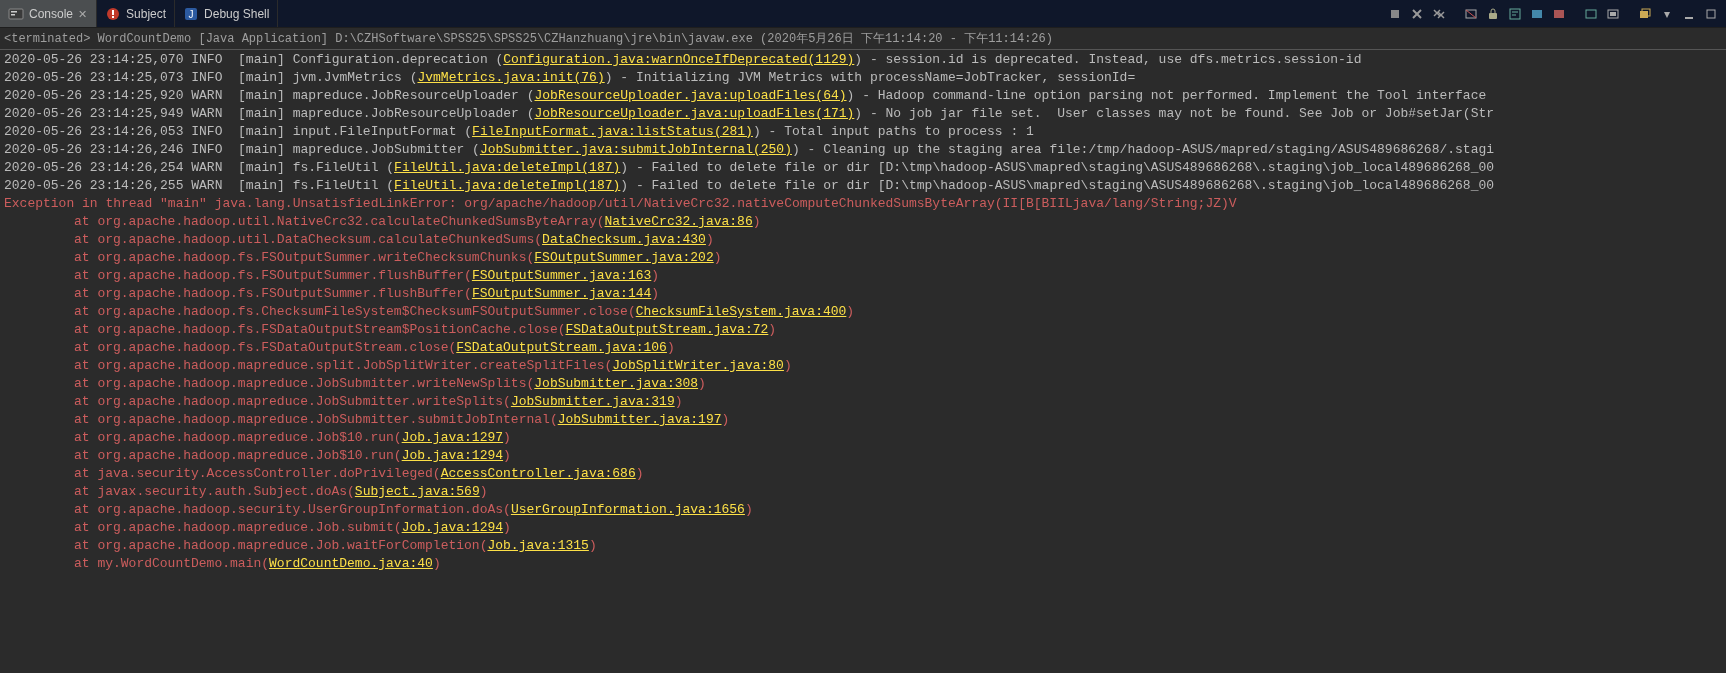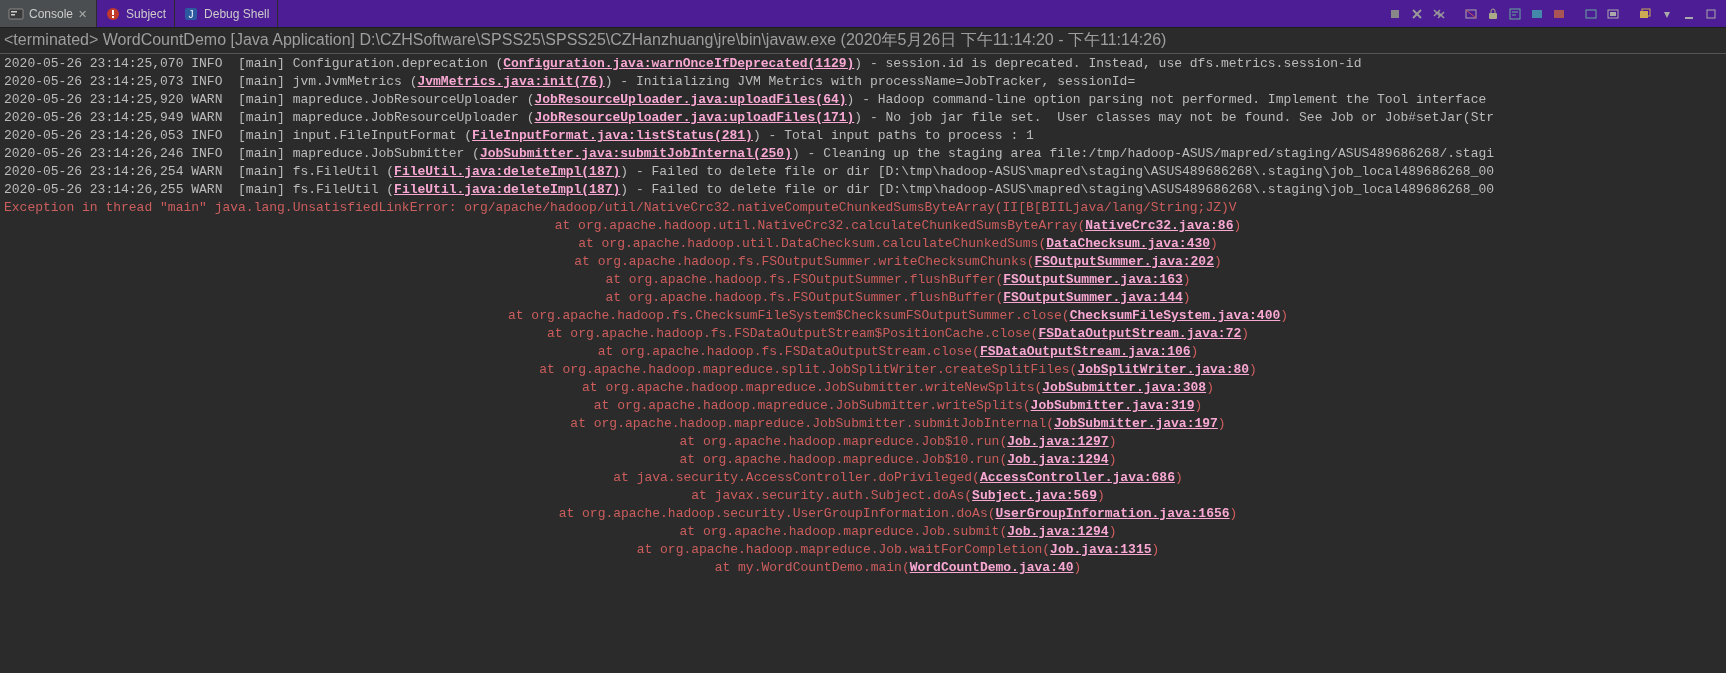--- a/index.html
+++ b/index.html
@@ -7,21 +7,21 @@
     background: #2b2b2b;
     color: #bbbbbb;
     font-family: Consolas, 'Courier New', monospace;
     font-size: 13px;
     overflow: hidden;
     width: 1726px;
     height: 673px;
   }
   .tabbar {
     height: 28px;
-    background: #4c1d95;
+    background: #0f172a;
     border-bottom: 1px solid #1e1e1e;
     display: flex;
     align-items: center;
     justify-content: space-between;
     font-family: 'Segoe UI', Tahoma, sans-serif;
     font-size: 12px;
   }
   .tabs { display: flex; align-items: center; height: 100%; }
   .tab {
     display: flex;
@@ -40,35 +40,35 @@
     width: 18px; height: 18px;
     display: flex; align-items: center; justify-content: center;
     color: #aaa;
     font-size: 12px;
   }
   .tb-sep { width: 6px; }
   .terminated-line {
     padding: 2px 6px 2px 4px;
     color: #9e9e9e;
     border-bottom: 1px solid #555;
-    font-family: Liberation Sans, sans-serif;
-    font-size: 16px;
+    font-family: Liberation Mono, monospace;
+    font-size: 12px;
     white-space: nowrap;
     overflow: hidden;
   }
   .console {
     padding: 1px 4px;
     line-height: 18px;
     white-space: pre;
     overflow: hidden;
   }
   .log-line { color: #bbbbbb; }
-  .link { color: #f9a8d4; text-decoration: underline; font-weight: bold; }
+  .link { color: #fde047; text-decoration: underline; }
   .err-red { color: #cc5d5d; }
-  .at-indent { padding-left: 70px; display: block; text-align: center; }
+  .at-indent { padding-left: 70px; display: block; }
 </style>
 </head>
 <body>
 
 <div class="tabbar">
   <div class="tabs">
     <div class="tab active">
       <span class="icon">
         <svg viewBox="0 0 16 16" width="16" height="16">
             <rect x="1" y="3" width="14" height="10" rx="1" fill="#3a3a3a" stroke="#888"></rect>

